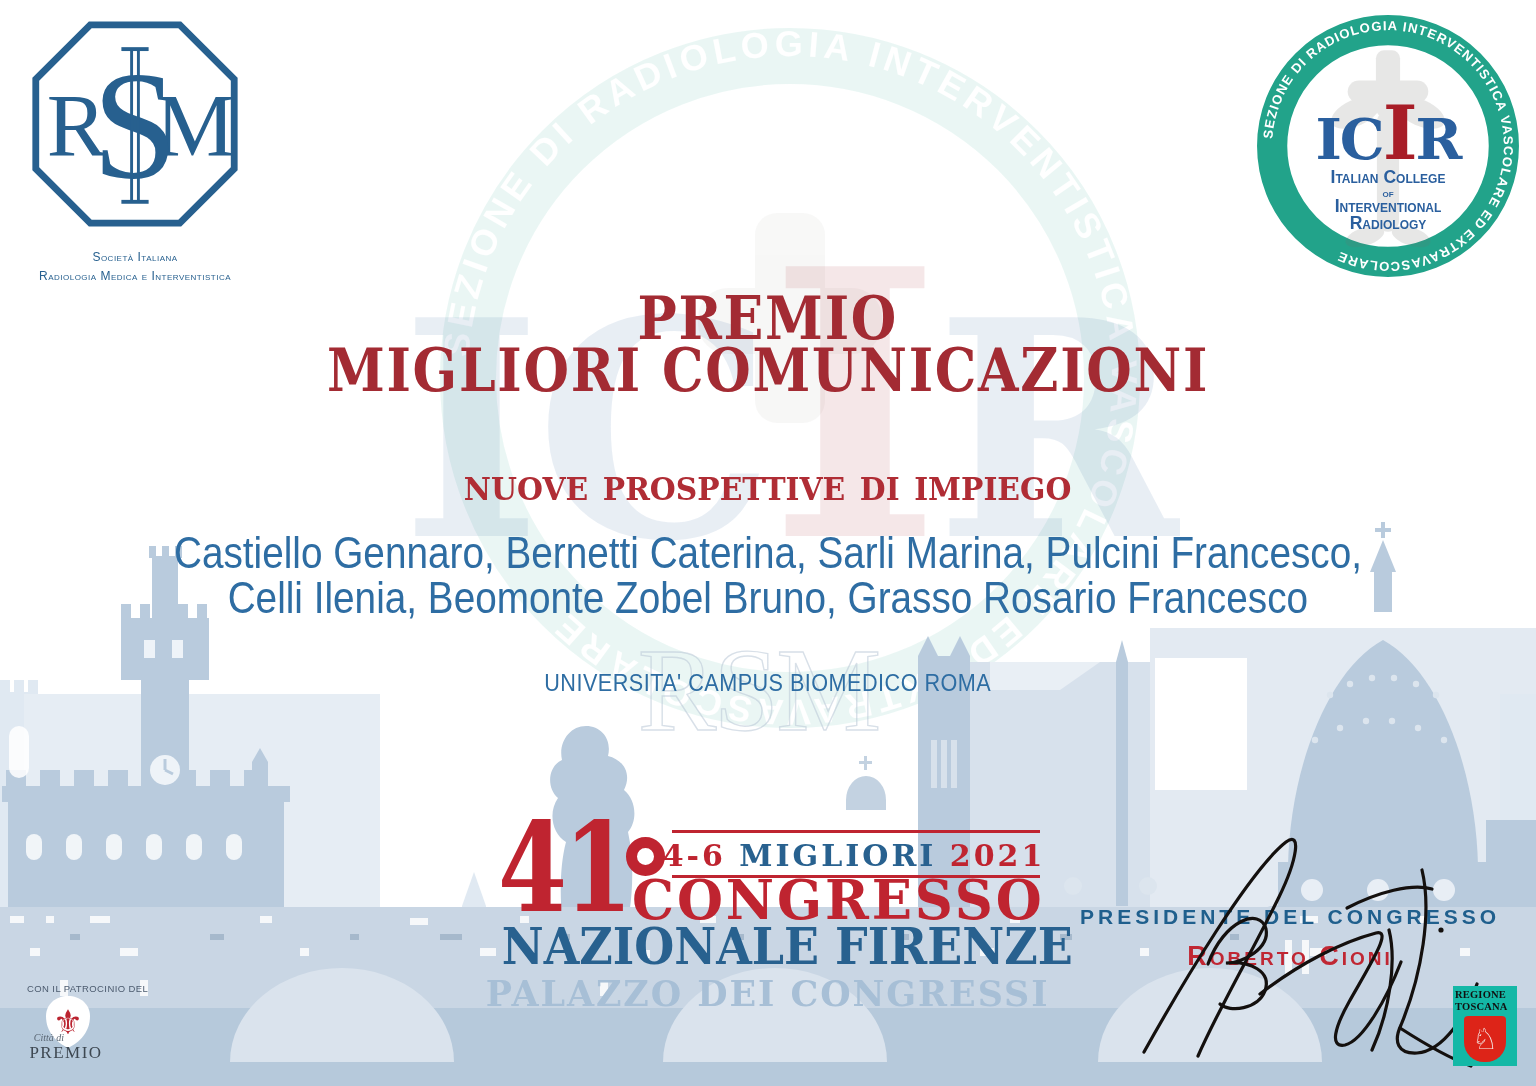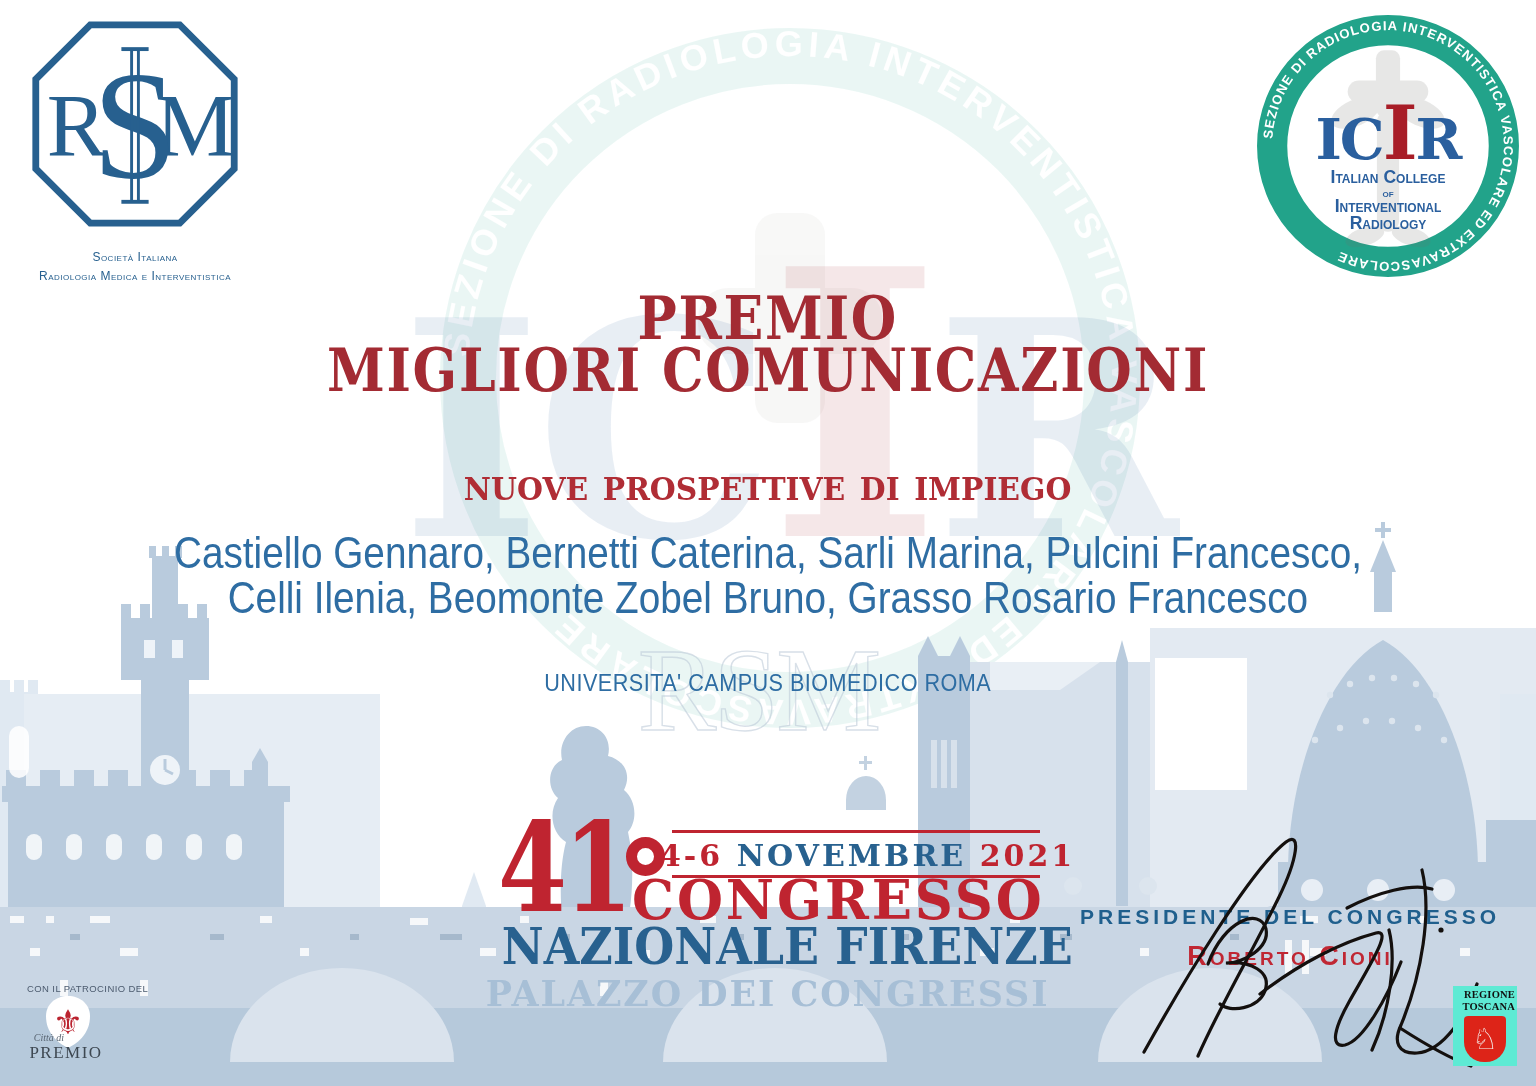--- a/index.html
+++ b/index.html
@@ -38,21 +38,21 @@
            letter-spacing:2px;white-space:nowrap;text-align:center;}
   .palazzo span{display:inline-block;transform:scaleX(.97);}
   
   .sig-role{color:#1f5f8d;font-weight:bold;font-size:21px;letter-spacing:4px;white-space:nowrap;text-align:center;}
   .sig-name{color:#c02733;font-weight:bold;font-size:27px;letter-spacing:3px;font-variant:small-caps;
             white-space:nowrap;text-align:center;}
   
   .patro-label{color:#4c5b6e;font-size:9.5px;letter-spacing:.4px;white-space:nowrap;}
   .citta{color:#5a6673;font-family:"Liberation Serif",serif;font-style:italic;font-size:10px;}
   .firenze{color:#3e4852;font-family:"Liberation Serif",serif;font-size:17px;letter-spacing:1.5px;}
-  .regione-box{background:#5eead4;text-align:right;padding:3px 2px 4px 2px;}
+  .regione-box{background:#14b8a6;text-align:left;padding:3px 2px 4px 2px;}
   .regione-box .t{font-family:"Liberation Serif",serif;font-weight:bold;font-size:10.5px;line-height:1.15;color:#111;
                   letter-spacing:.2px;}
   .pegasus-shield{width:42px;height:46px;margin:3px auto 0 auto;background:#dd2418;
                   border-radius:4px 4px 20px 20px;display:flex;align-items:center;justify-content:center;}
   .pegasus-shield span{color:#f3f3f1;font-size:29px;line-height:1;}
   
   .sirm-cap{color:#27608f;font-size:12px;line-height:19px;font-variant:small-caps;font-weight:normal;
             letter-spacing:.5px;text-align:center;white-space:nowrap;}
 </style>
 </head>
@@ -301,21 +301,21 @@
   <div class="abs ctr affil" style="top:670px;">
     <span>UNIVERSITA' CAMPUS BIOMEDICO ROMA</span>
   </div>
 
   <div class="abs num41" style="left:498px;top:806px;">41</div>
   <div class="abs ordinal" style="left:626px;top:837px;"></div>
   <div class="abs rule" style="left:672px;top:830px;width:368px;"></div>
   <div class="abs rule" style="left:672px;top:875px;width:368px;"></div>
   <div class="abs dateline" style="left:660px;top:838px;width:388px;">
     <span class="red">4-6</span>
-    <span class="blu">NOVEMBRE</span>
+    <span class="blu">MIGLIORI</span>
     <span class="red">2021</span>
   </div>
   <div class="abs congresso" style="left:632px;top:872px;">CONGRESSO</div>
   <div class="abs palazzo" style="left:470px;top:975px;width:596px;">
     <span>PALAZZO DEI CONGRESSI</span>
   </div>
   <div class="abs nazionale" style="left:470px;top:921px;width:596px;">
     <span>NAZIONALE FIRENZE</span>
   </div>
 

